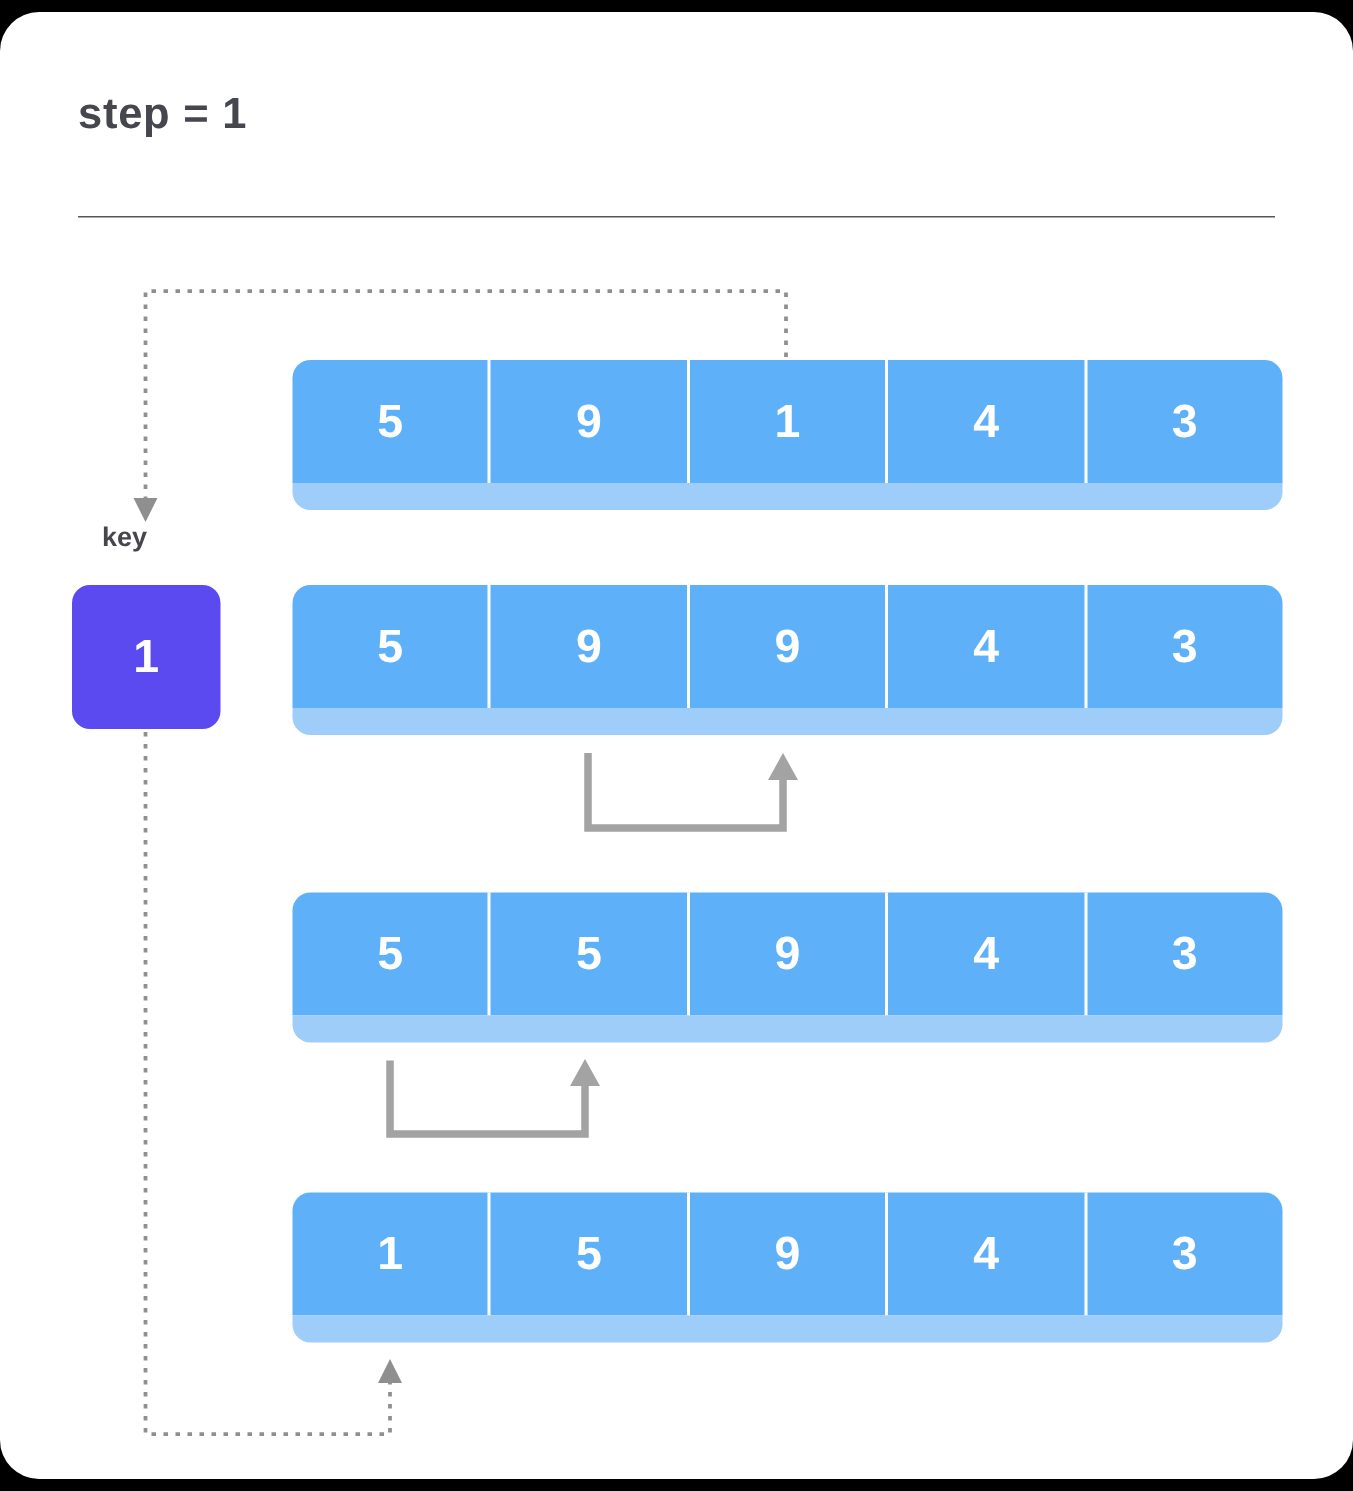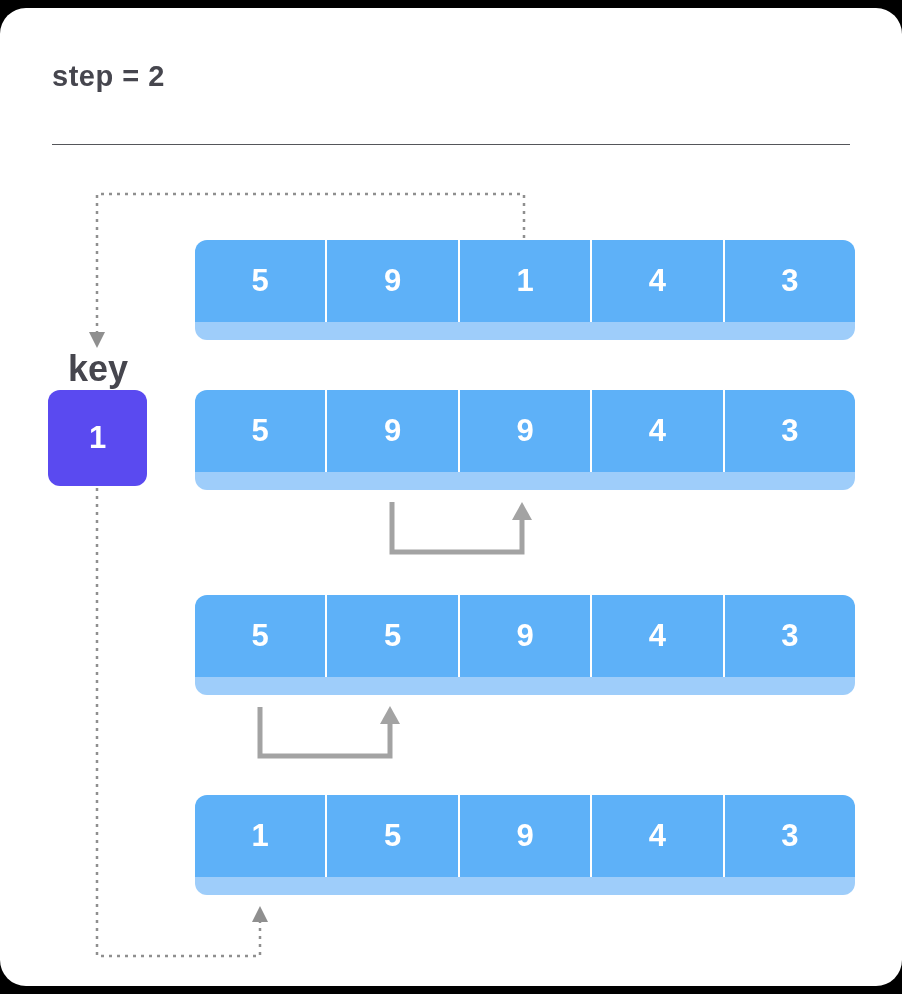--- a/index.html
+++ b/index.html
@@ -74,21 +74,21 @@
     border-left: 2px solid #ffffff;
   }
   .row-1 { top: 232px; }
   .row-2 { top: 382px; }
   .row-3 { top: 587px; }
   .row-4 { top: 787px; }
   .key-label {
     position: absolute;
     left: 68px;
     top: 340px;
-    font-size: 36px;
+    font-size: 18px;
     font-weight: bold;
     color: #46464e;
   }
   .key-box {
     position: absolute;
     left: 48px;
     top: 382px;
     width: 99px;
     height: 96px;
     background: #5a4af0;
@@ -120,21 +120,21 @@
   }
   .arrow-head-dotted { fill: #8f8f8f; }
   .arrow-head-solid { fill: #a3a3a3; }
 </style>
 </head>
 <body>
 
 <div class="stage">
   <div class="card">
 
-    <div class="title">step = 2</div>
+    <div class="title">step = 1</div>
     <hr class="rule">
 
     <div class="array-row row-1">
       <div class="array-main">
         <div class="cell">
             <span>5</span>
           </div>
         <div class="cell">
             <span>9</span>
           </div>

